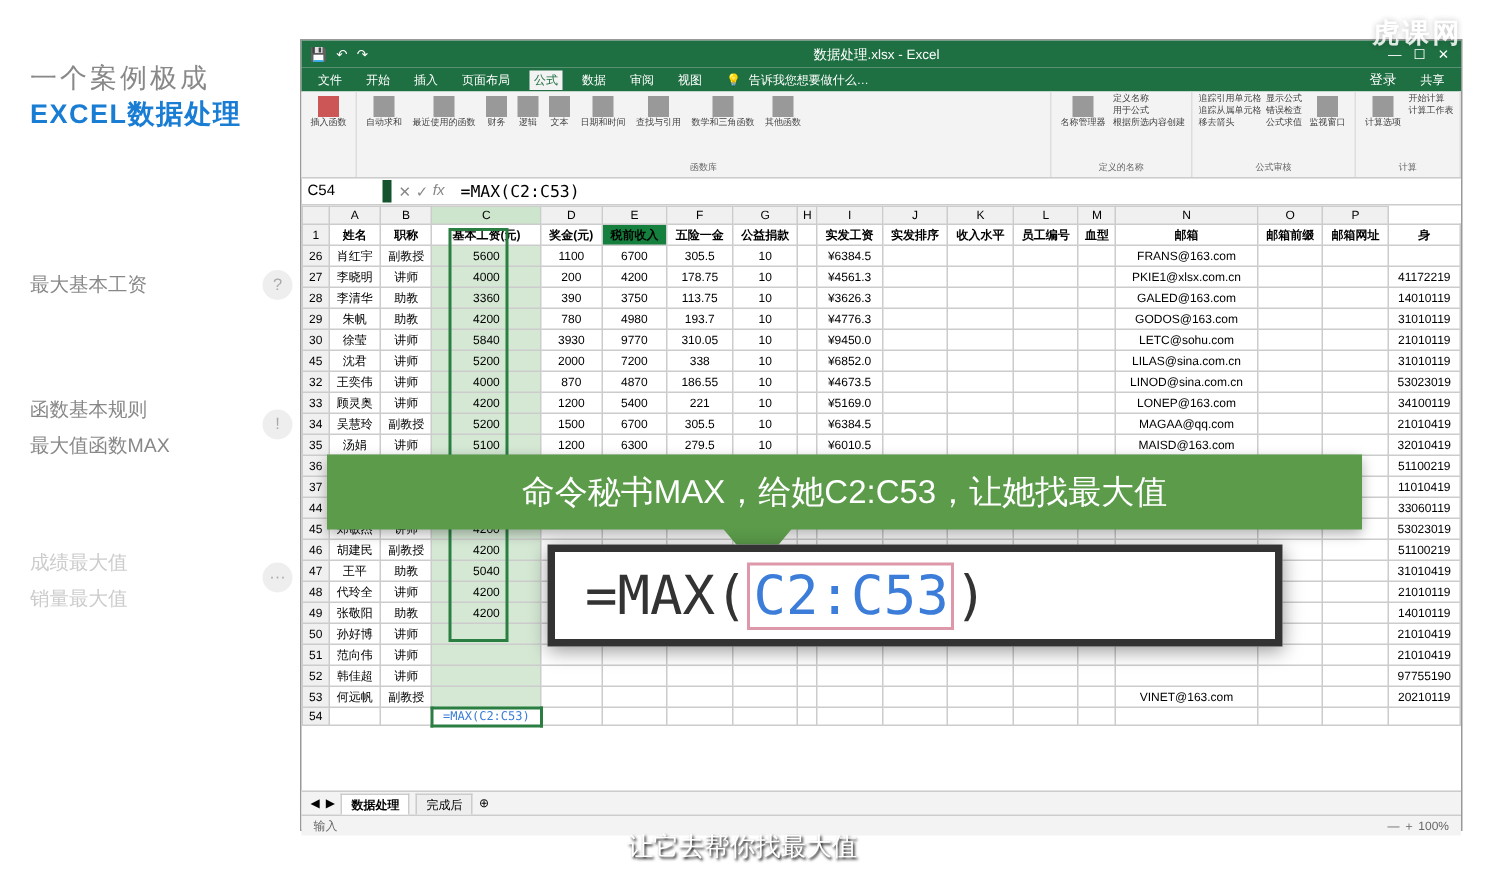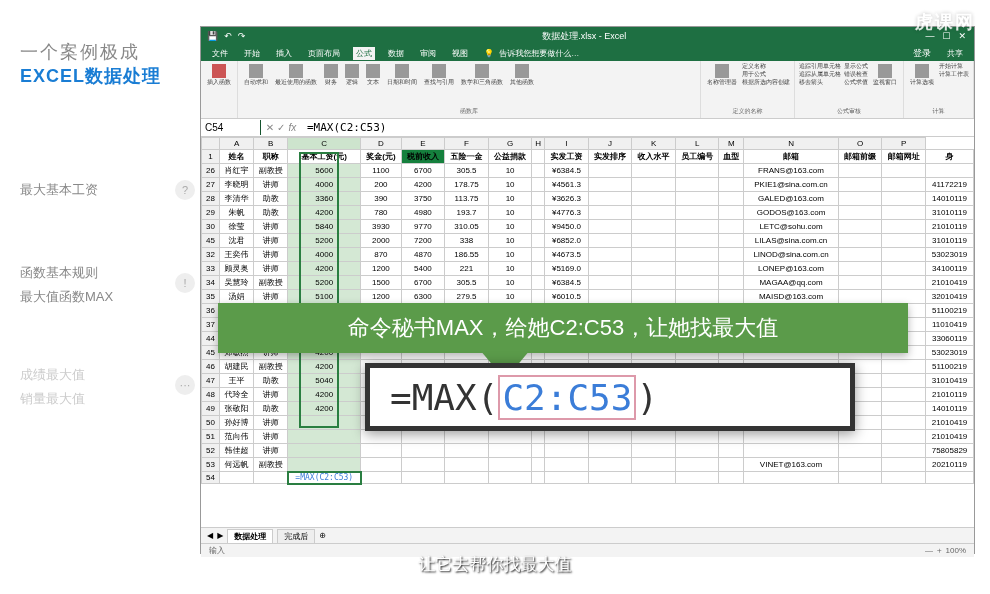--- a/index.html
+++ b/index.html
@@ -18,21 +18,21 @@
 .ribbon-tabs{height:16px;background:#1e6f42;display:flex;align-items:center;color:#fff;font-size:8px;padding:0 8px;gap:10px}
 .ribbon-tabs span{padding:1px 3px}
 .tab-active{background:#f3f3f3;color:#1e6f42}
 .ribbon-body{height:58px;background:#f3f3f3;border-bottom:1px solid #ccc;display:flex;font-size:7px;color:#444}
 .rib-group{border-right:1px solid #ddd;padding:2px 4px;display:flex;flex-direction:column;justify-content:space-between;text-align:center}
 .rib-btns{display:flex;gap:3px;flex:1;align-items:flex-start}
 .rib-btn{display:flex;flex-direction:column;align-items:center;gap:1px;padding:1px 2px;font-size:6px;line-height:1.1}
 .rib-icon{width:14px;height:14px;background:#999}
 .rib-label{font-size:6px;color:#666;text-align:center}
 .namebox-row{height:18px;display:flex;align-items:center;border-bottom:1px solid #ccc;font-size:10px}
-.namebox{width:60px;padding:2px 4px;border-right:1px solid #14532d}
+.namebox{width:60px;padding:2px 4px;border-right:6px solid #14532d}
 .fx-icons{width:40px;display:flex;justify-content:center;gap:3px;color:#888}
 .formula-bar{flex:1;padding:2px 6px;font-family:Consolas,monospace;font-size:11px}
 .grid{height:390px;overflow:hidden;position:relative}
 table{border-collapse:collapse;width:100%;font-size:8px}
 th,td{border:1px solid #ccc;padding:1px 2px;text-align:center;height:12px;white-space:nowrap;overflow:hidden}
 th{background:#f0f0f0;font-weight:normal}
 .row-hdr{background:#f0f0f0;width:18px}
 .col-sel{background:#d4e8d4}
 .sheet-tabs{height:16px;background:#f3f3f3;border-top:1px solid #ccc;display:flex;align-items:center;font-size:8px;padding:0 6px;gap:4px}
 .sheet-tab{padding:1px 6px;background:#fff;border:1px solid #ccc;border-bottom:none}
@@ -277,21 +277,21 @@
             <td class="">200</td>
             <td class="">4200</td>
             <td class="">178.75</td>
             <td class="">10</td>
             <td class=""></td>
             <td class="">¥4561.3</td>
             <td class=""></td>
             <td class=""></td>
             <td class=""></td>
             <td class=""></td>
-            <td class="">PKIE1@sina.com.cn</td>
+            <td class="">PKIE1@xlsx.com.cn</td>
             <td class=""></td>
             <td class=""></td>
             <td class="">41172219</td>
           </tr>
           <tr>
             <td class="row-hdr">28</td>
             <td class="">李清华</td>
             <td class="">助教</td>
             <td class="col-sel">3360</td>
             <td class="">390</td>
@@ -660,21 +660,21 @@
             <td class=""></td>
             <td class=""></td>
             <td class=""></td>
             <td class=""></td>
             <td class=""></td>
             <td class=""></td>
             <td class=""></td>
             <td class=""></td>
             <td class=""></td>
             <td class=""></td>
-            <td class="">75805829</td>
+            <td class="">97755190</td>
           </tr>
           <tr>
             <td class="row-hdr">53</td>
             <td class="">何远帆</td>
             <td class="">副教授</td>
             <td class="col-sel"></td>
             <td class=""></td>
             <td class=""></td>
             <td class=""></td>
             <td class=""></td>

